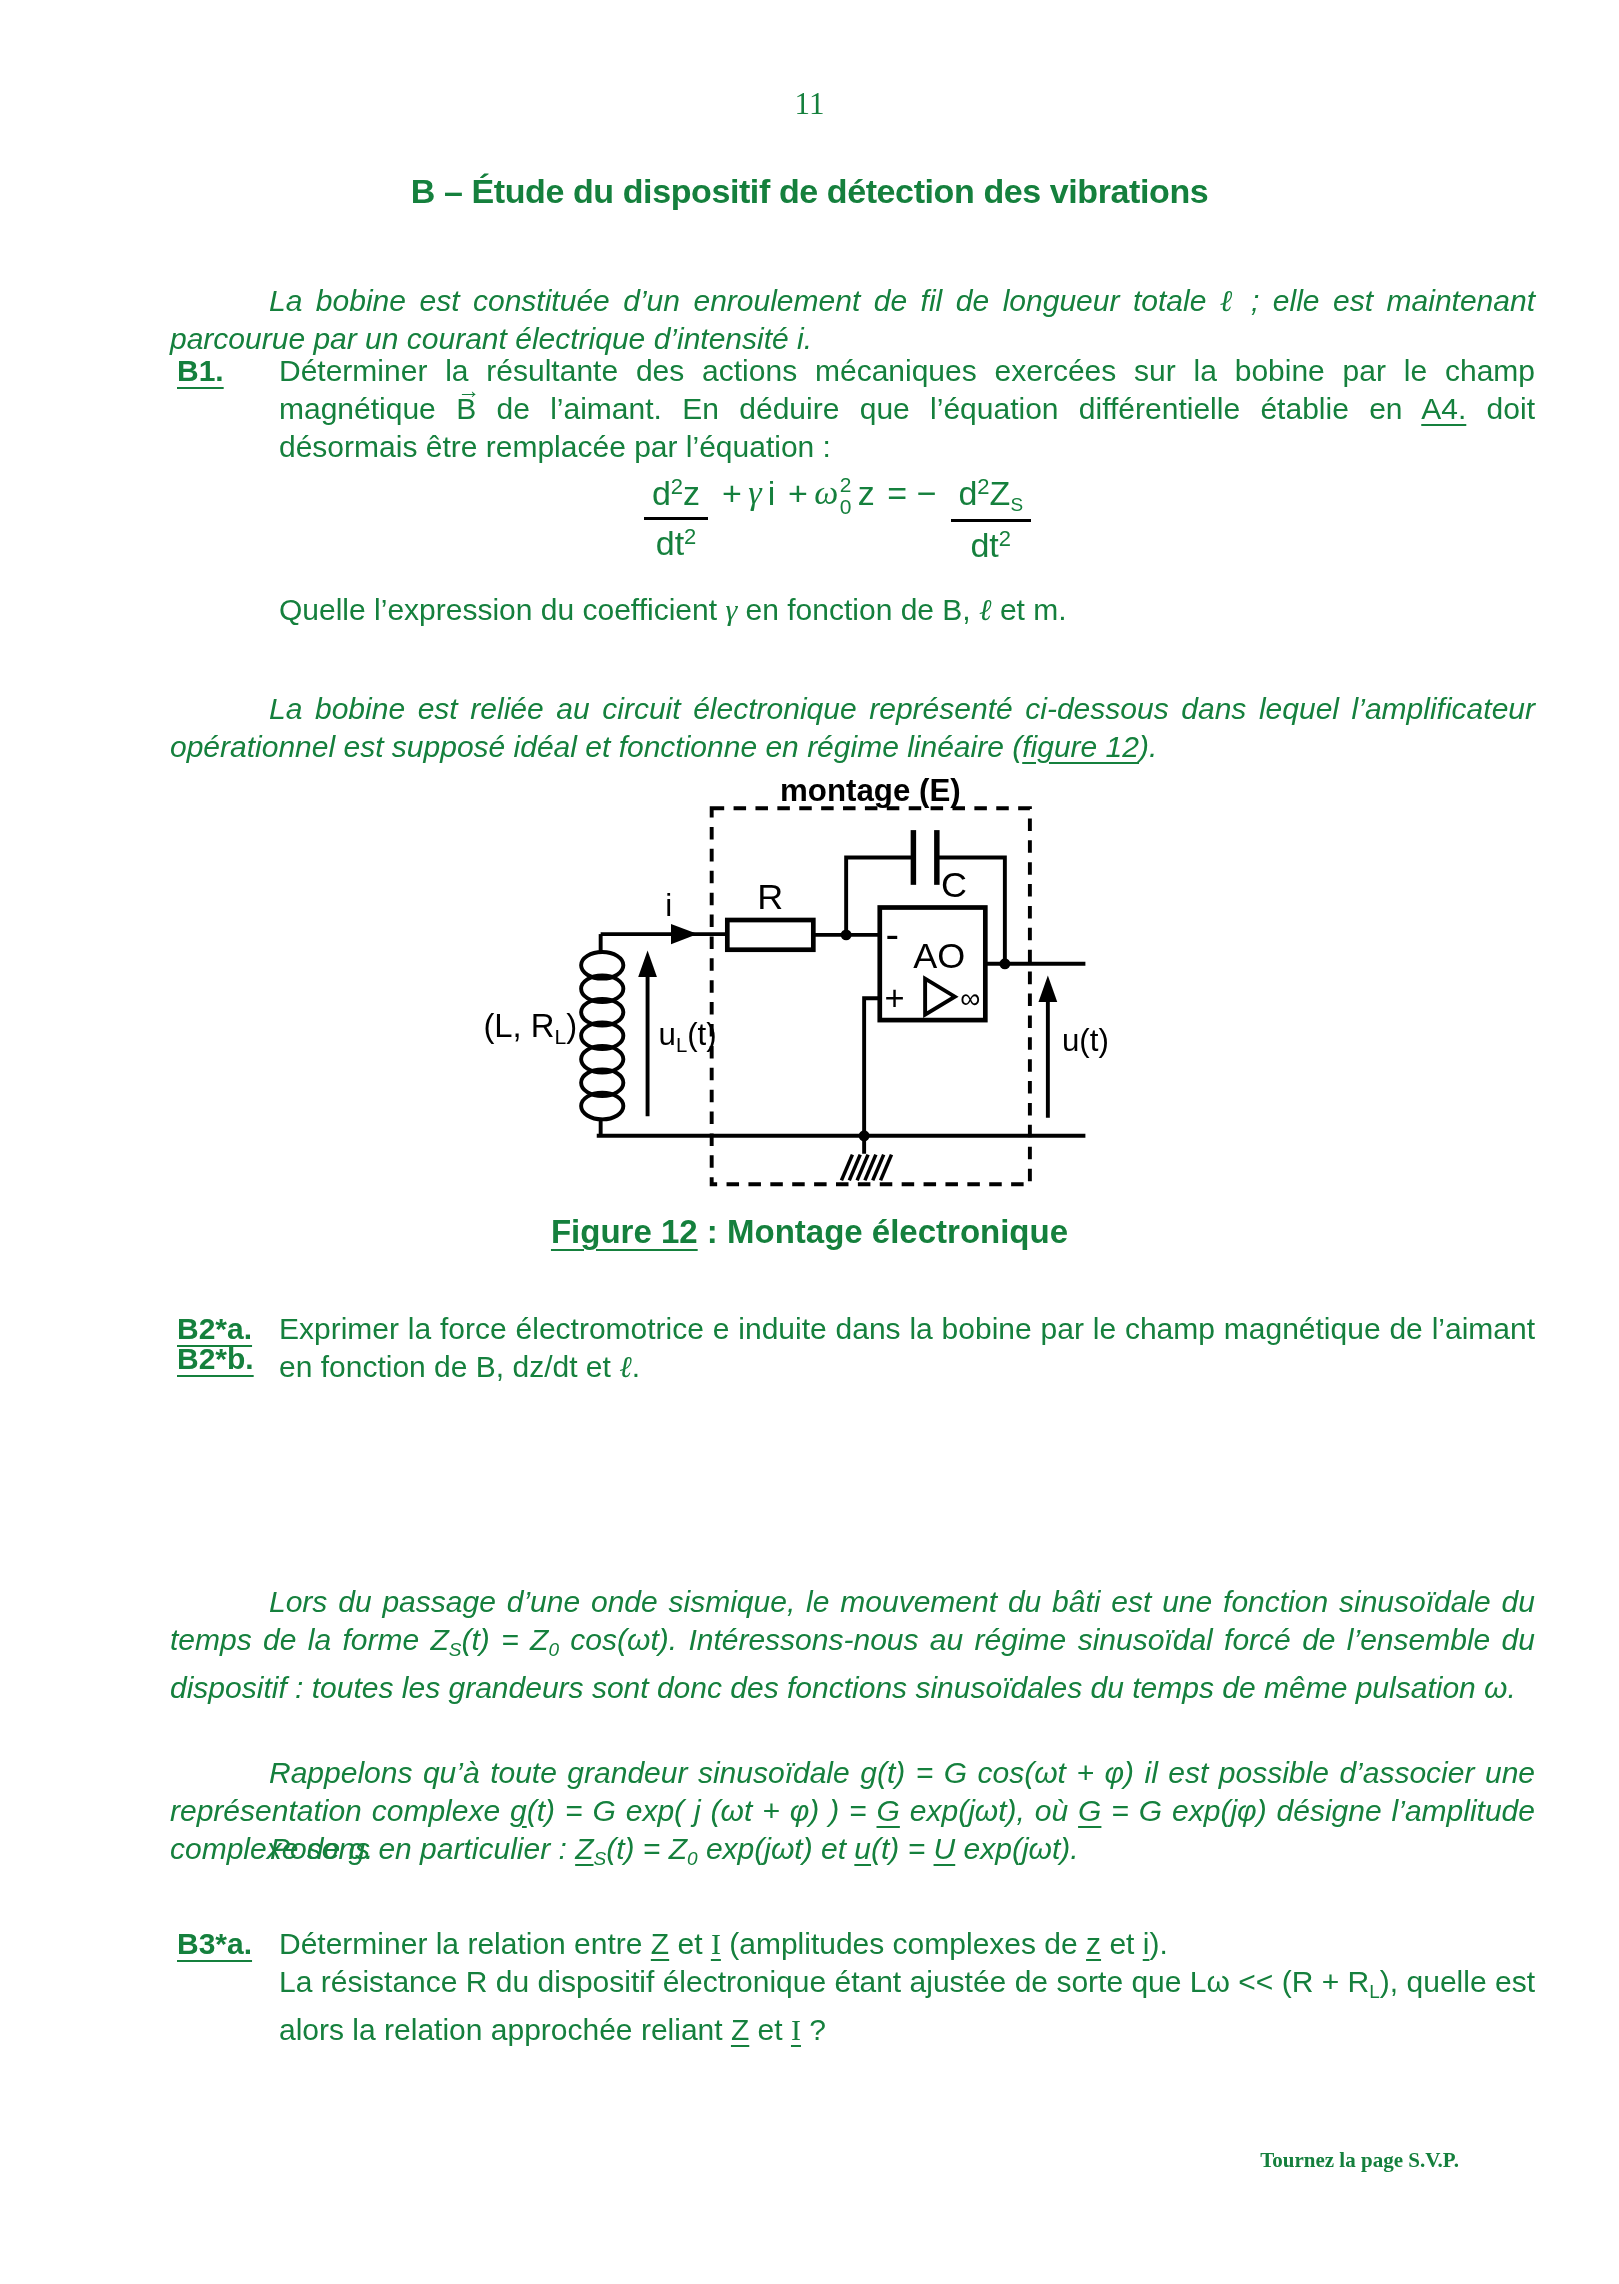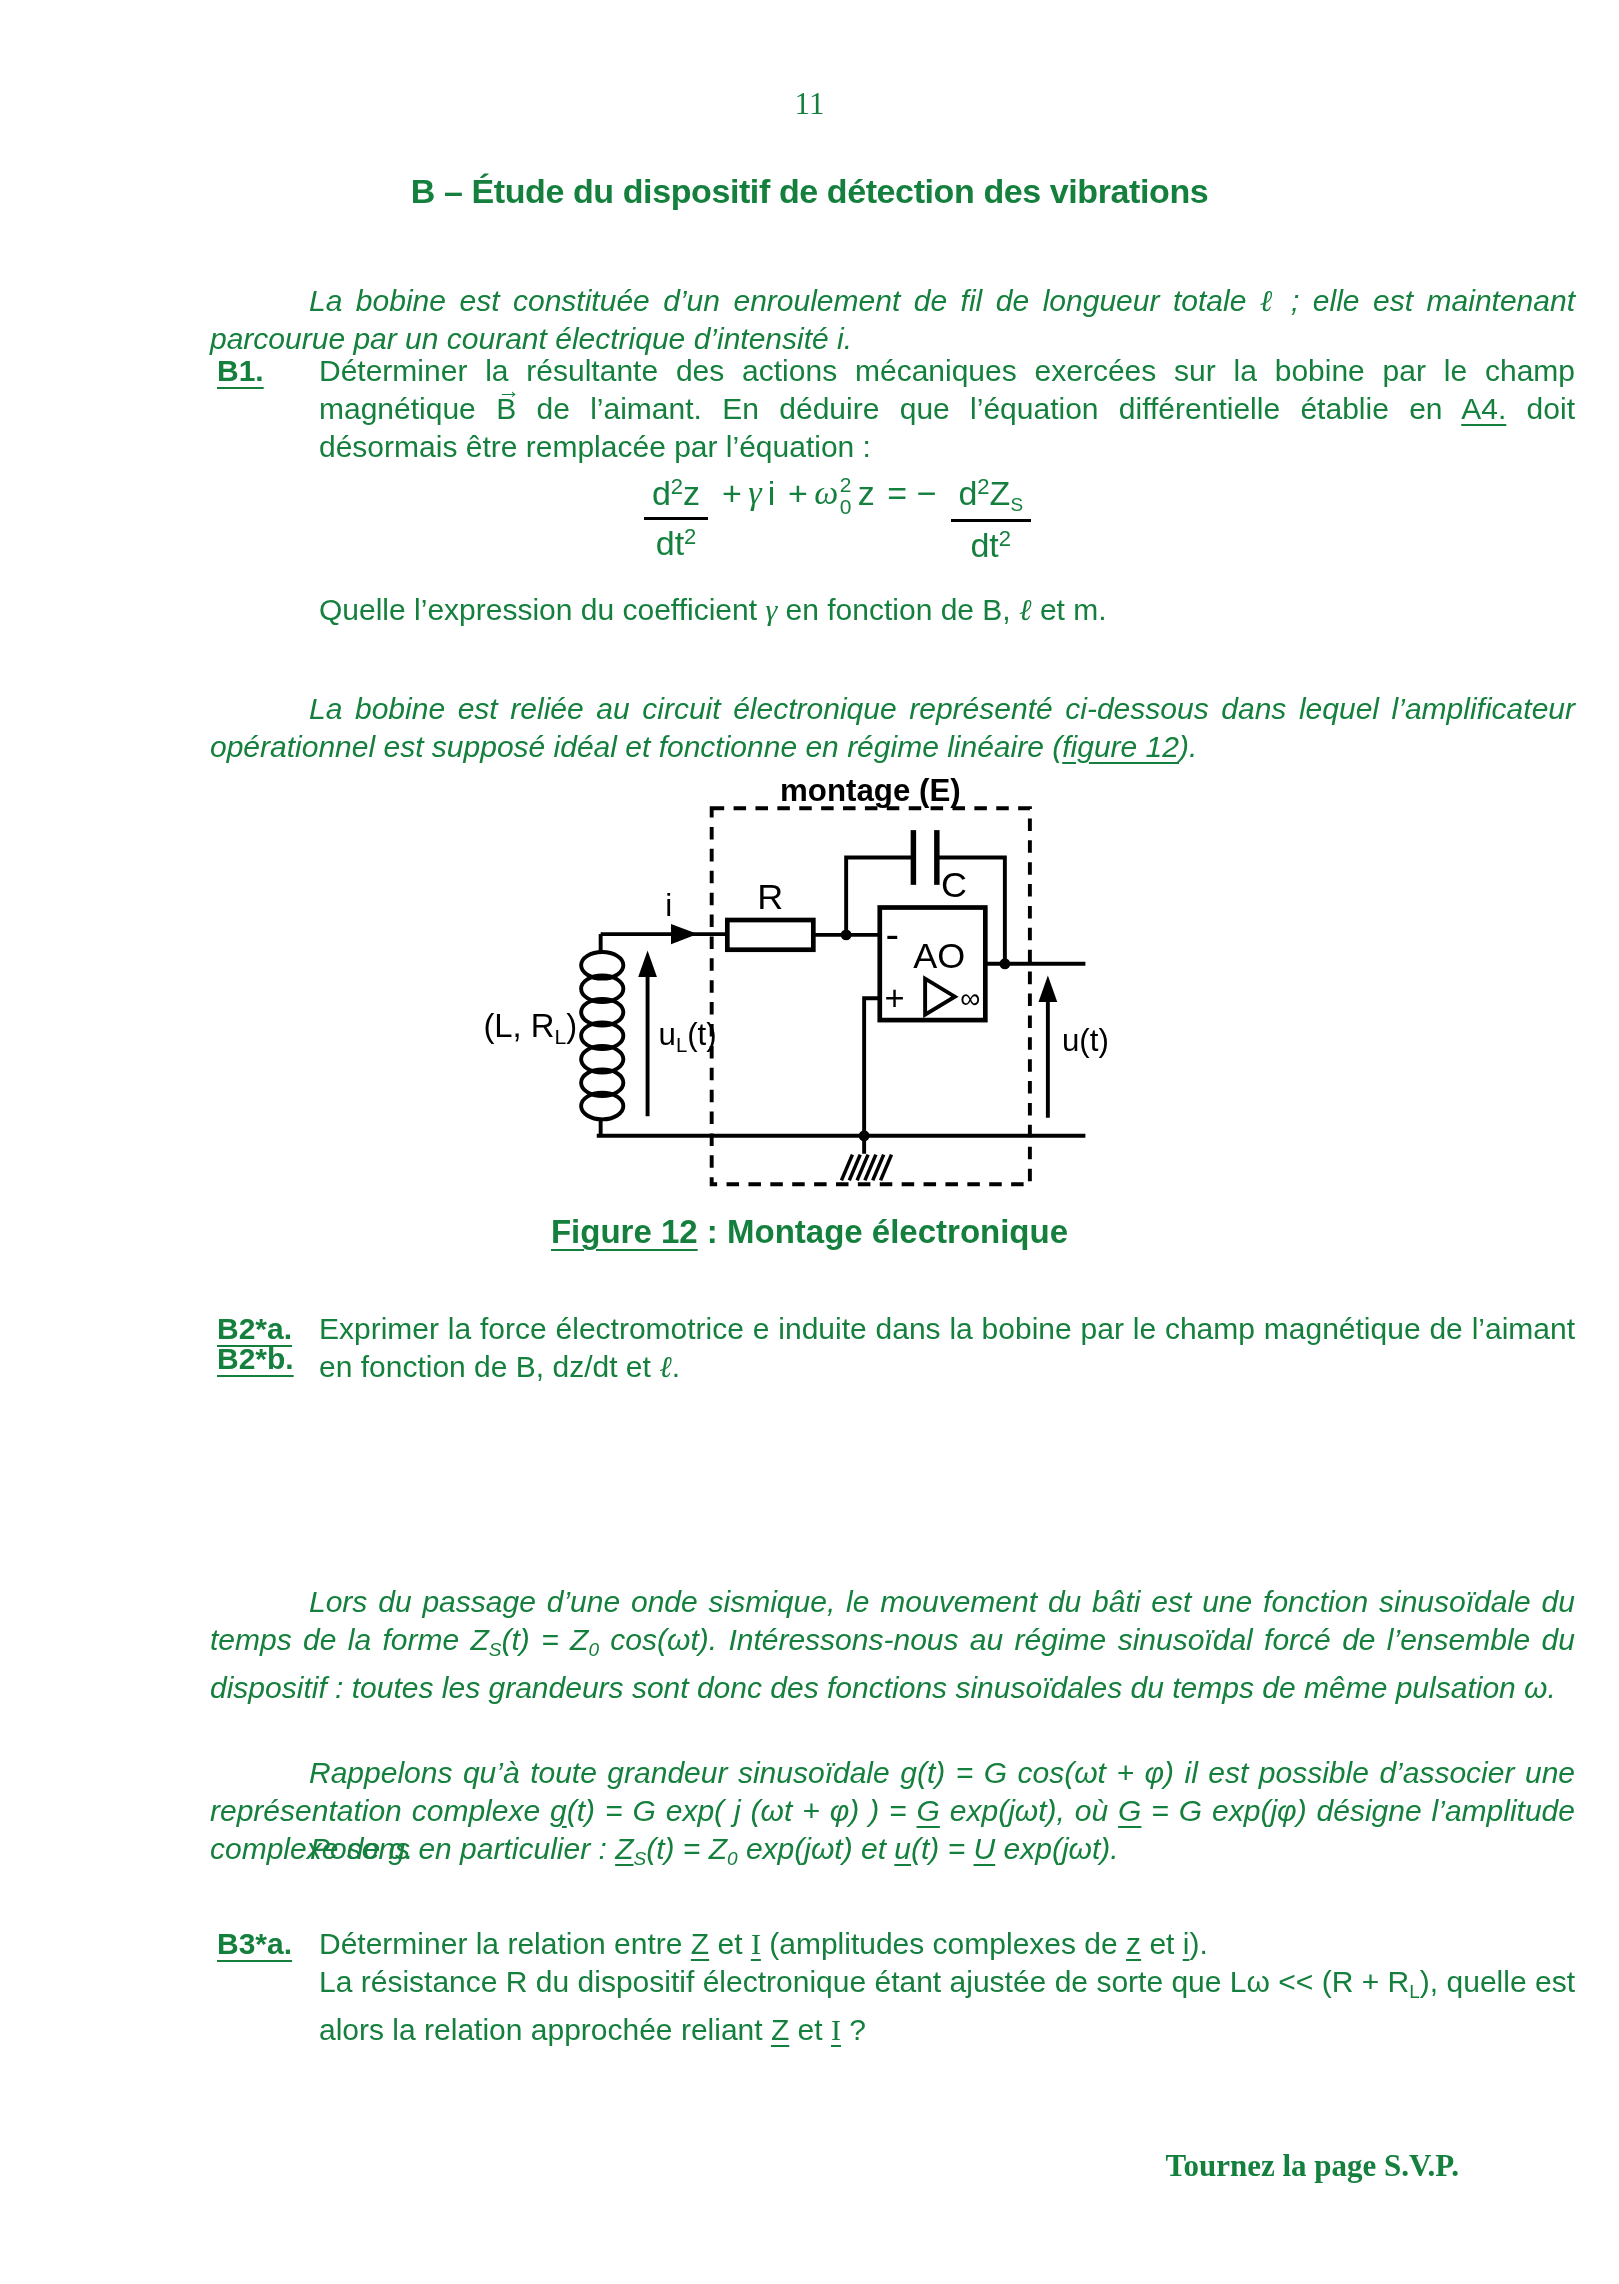--- a/index.html
+++ b/index.html
@@ -1,19 +1,19 @@
 <!DOCTYPE html>
 <html style="font-size:12.5px"><head>
 <meta charset="utf-8">
 <style>
   html,body{margin:0;padding:0;background:#ffffff;}
   .page{position:relative;width:1619px;height:2284px;background:#fff;
         font-family:"Liberation Sans",sans-serif;color:#15803d;overflow:hidden;}
   .abs{position:absolute;}
-  .body-text{font-size:30px;line-height:38px;margin-left:40px;}
+  .body-text{font-size:30px;line-height:38px;}
   .just{text-align:justify;}
   .ital{font-style:italic;}
   .pagenum{top:86px;left:0;width:100%;text-align:center;
            font-family:"Liberation Serif",serif;font-size:31px;}
   .title{top:172px;left:0;width:100%;text-align:center;font-weight:bold;
          font-size:34px;letter-spacing:-0.4px;}
   .ipara{left:170px;width:1365px;text-indent:99px;}
   .qrow{left:177px;width:1358px;display:flex;}
   .qlabel{width:102px;flex:none;font-weight:bold;}
   .qlabel .u{text-underline-offset:5.5px;}
@@ -31,21 +31,21 @@
   .frac{display:inline-flex;flex-direction:column;align-items:center;
         vertical-align:middle;margin:0 7.8px;}
   .frac .num{padding:0 7.8px 3.9px;border-bottom:3.1px solid #000;}
   .frac .den{padding-top:3.9px;}
   .sp{font-size:22px;vertical-align:11px;}
   .ss{display:inline-flex;flex-direction:column;align-items:center;
       font-size:21px;line-height:1.05;vertical-align:-6.3px;margin-left:1.6px;}
   .caption{top:1213px;left:0;width:100%;text-align:center;font-weight:bold;font-size:33px;}
   .caption .u{text-underline-offset:6.3px;}
   .turnnote{top:2148px;right:160px;font-family:"Liberation Serif",serif;
-            font-weight:bold;font-size:31px;}
+            font-weight:bold;font-size:21px;}
   svg text{font-family:"Liberation Sans",sans-serif;}
 </style>
 </head>
 <body>
 
 <div class="page">
 
   <div class="abs pagenum">11</div>
 
   <div class="abs title">B – Étude du dispositif de détection des vibrations</div>

